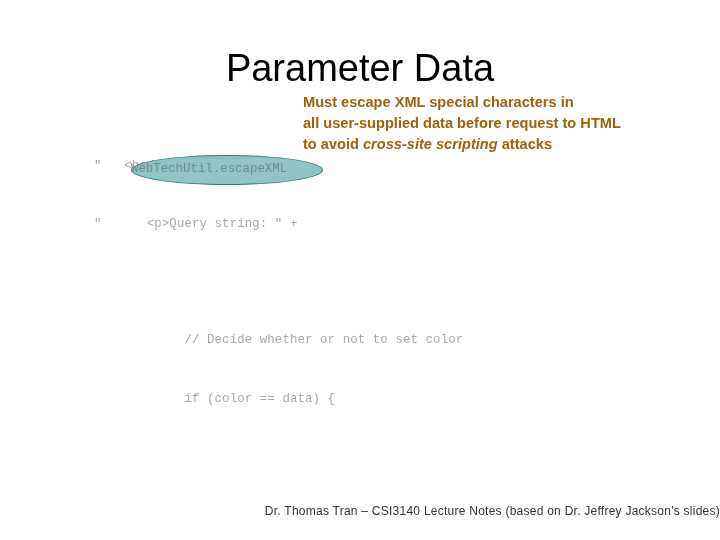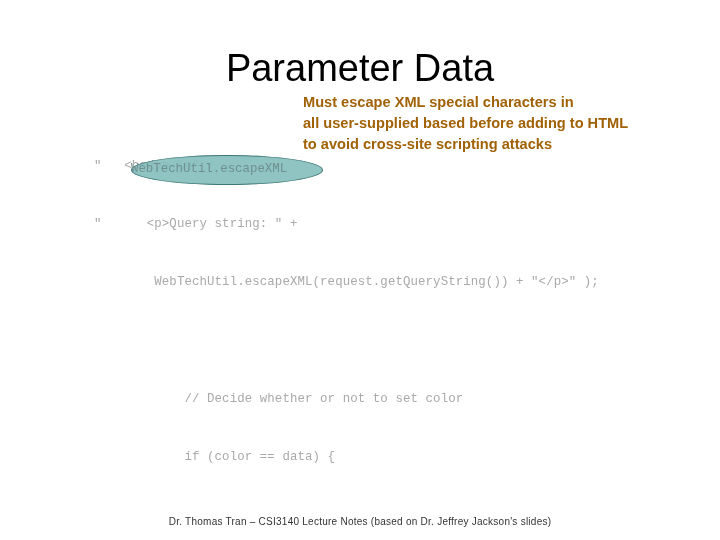--- a/index.html
+++ b/index.html
@@ -97,65 +97,64 @@
     width: 380px;
     z-index: 4;
     font-family: "Liberation Sans", sans-serif;
     font-size: 14.6px;
     font-weight: bold;
     line-height: 21px;
     color: #a16207;
     white-space: nowrap;
   }
   #annotation .ann-line { height: 21px; }
-  #annotation .ital { }
+  #annotation .ital { font-style: italic; }
 
   
   #footer {
     position: absolute;
     left: 0;
-    top: 516px;
+    top: 504px;
     width: 720px;
-    text-align: center;
+    text-align: right;
     font-family: "Liberation Sans", sans-serif;
-    font-size: 10px;
+    font-size: 12px;
     font-weight: normal;
     color: #333333;
     letter-spacing: 0.25px;
     white-space: nowrap;
   }
 </style>
 </head>
 <body>
 
 <div id="slide">
 
   <div id="slide-title">Parameter Data</div>
 
   <div id="code-block">
     <div class="code-line">"   &lt;body&gt; \n" +</div>
     <div class="code-line">"      &lt;p&gt;Query string: " +</div>
-    <div class="code-line">        WebTechUtil.escapeXML(request.getQueryString()) + "&lt;/p&gt;" );</div>
     <div class="code-line blank"></div>
     <div class="code-line">            // Decide whether or not to set color</div>
     <div class="code-line">            if (color == data) {</div>
     
     
     
     
     
     
     
     
   </div>
 
   <div id="ellipse-highlight"></div>
   <div id="ellipse-label">WebTechUtil.escapeXML</div>
 
   <div id="annotation">
     <div class="ann-line">Must escape XML special characters in</div>
-    <div class="ann-line">all user-supplied based before adding to HTML</div>
+    <div class="ann-line">all user-supplied data before request to HTML</div>
     <div class="ann-line"><span>to avoid </span><span class="ital">cross-site scripting</span><span> attacks</span></div>
   </div>
 
   <div id="footer">Dr. Thomas Tran – CSI3140 Lecture Notes (based on Dr. Jeffrey Jackson's slides)</div>
 
 </div>
 
 </body></html>

